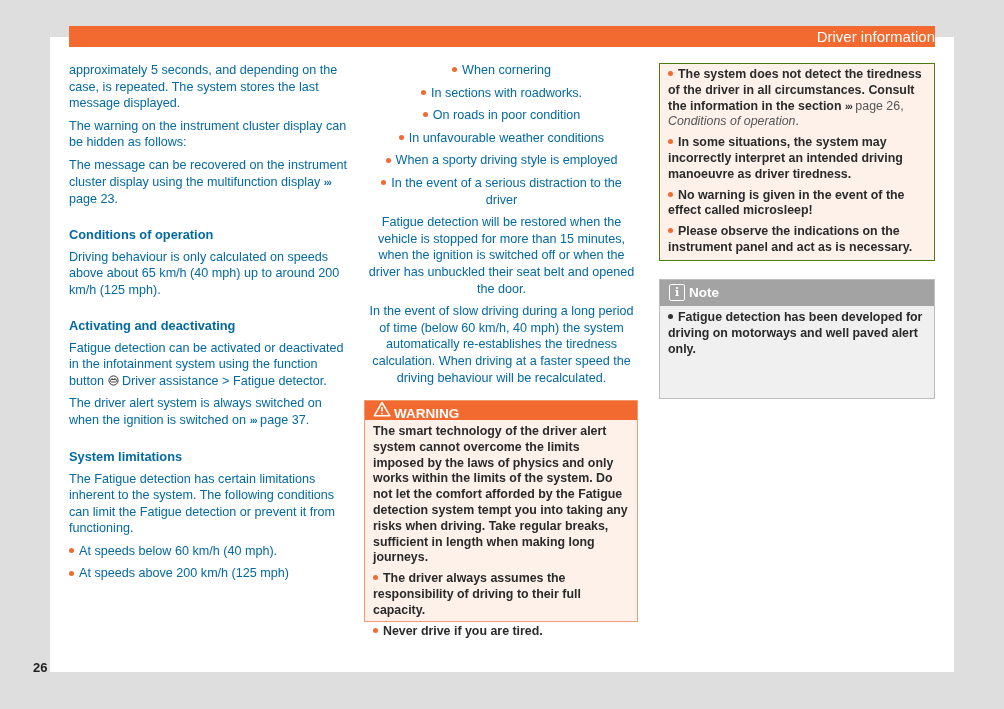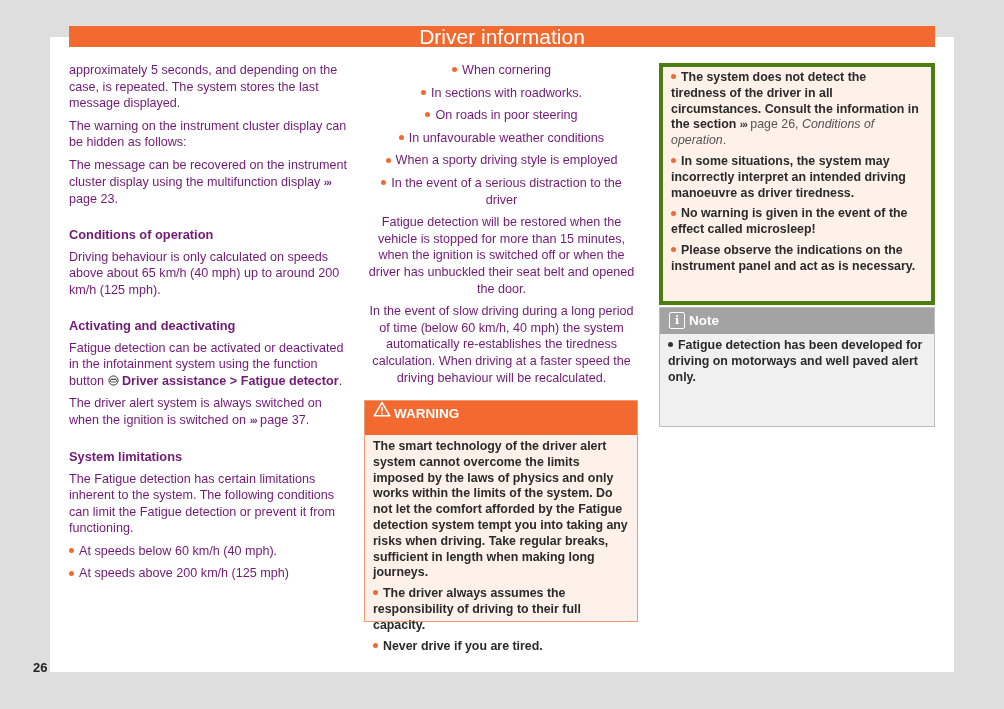--- a/index.html
+++ b/index.html
@@ -16,29 +16,29 @@
     left: 50px; top: 37px;
     width: 904px; height: 635px;
     background: #ffffff;
   }
   .header-bar {
     position: absolute;
     left: 69px; top: 26px;
     width: 866px; height: 21px;
     background: #f26a2f;
     color: #ffffff;
-    font-size: 21px;
+    font-size: 15px;
     line-height: 21px;
-    text-align: center;
+    text-align: right;
   }
   .col {
     position: absolute;
     font-size: 12.6px;
     line-height: 16.6px;
-    color: #701a75;
+    color: #0369a1;
   }
   .col p { margin: 0 0 6px 0; }
   .col h3 {
     margin: 0 0 6px 0;
     font-size: 12.8px;
     font-weight: bold;
     line-height: 17px;
   }
   .spacer { height: 12px; }
   .col1 { left: 69px; top: 62px; width: 280px; }
@@ -57,65 +57,64 @@
     font-weight: bold;
     font-family: "DejaVu Sans Condensed", "DejaVu Sans", sans-serif;
     font-size: 11px;
     letter-spacing: -0.5px;
   }
   .arrow-ref {
     font-weight: bold;
     font-size: 10px;
     letter-spacing: -1px;
   }
-  .bold { font-weight: bold; }
+  .bold { font-weight: normal; }
   .italic { font-style: italic; }
   .warning-box {
     position: absolute;
     left: 364px; top: 400px;
     width: 274px; height: 222px;
     border: 1px solid #f29a70;
     background: #fdf1ea;
     box-sizing: border-box;
   }
   .warning-head {
     background: #f26a2f;
     color: #fff;
-    height: 34px;
+    height: 19px;
     line-height: 25px;
     font-weight: bold;
     font-size: 13.5px;
     padding-left: 8px;
   }
   .warning-body, .caution-body, .note-body {
     padding: 4px 7px 0 8px;
     font-size: 12.4px;
     line-height: 15.8px;
     font-weight: bold;
     color: #2a2a2a;
   }
   .warning-body p, .caution-body p, .note-body p { margin: 0 0 5px 0; }
   .caution-box {
     position: absolute;
     left: 659px; top: 63px;
-    width: 276px; height: 242px;
-    border: 4px solid #4d7c0f;
+    width: 276px; height: 198px;
+    border: 1px solid #4d7c0f;
     background: #fdf1ea;
     box-sizing: border-box;
   }
   .caution-body { padding-top: 3px; }
   .caution-body .ref { font-weight: normal; color: #555; }
   .note-box {
     position: absolute;
     left: 659px; top: 279px;
     width: 276px; height: 120px;
     border: 1px solid #bdbdbd;
     background: #f0f0f0;
     box-sizing: border-box;
-    margin-top: 28px;
   }
   .note-head {
     background: #a3a3a3;
     color: #fff;
     height: 26px;
     line-height: 26px;
     font-weight: bold;
     font-size: 13.5px;
     padding-left: 9px;
   }
@@ -176,21 +175,21 @@
   <div class="spacer"></div>
   <h3>System limitations</h3>
   <p>The Fatigue detection has certain limitations inherent to the system. The following conditions can limit the Fatigue detection or prevent it from functioning.</p>
   <p><span class="bullet"></span><span>At speeds below 60 km/h (40 mph).</span></p>
   <p><span class="bullet"></span><span>At speeds above 200 km/h (125 mph)</span></p>
 </div>
 
 <div class="col col2">
   <p><span class="bullet"></span><span>When cornering</span></p>
   <p><span class="bullet"></span><span>In sections with roadworks.</span></p>
-  <p><span class="bullet"></span><span>On roads in poor steering</span></p>
+  <p><span class="bullet"></span><span>On roads in poor condition</span></p>
   <p><span class="bullet"></span><span>In unfavourable weather conditions</span></p>
   <p><span class="bullet"></span><span>When a sporty driving style is employed</span></p>
   <p><span class="bullet"></span><span>In the event of a serious distraction to the driver</span></p>
   <p>Fatigue detection will be restored when the vehicle is stopped for more than 15 minutes, when the ignition is switched off or when the driver has unbuckled their seat belt and opened the door.</p>
   <p>In the event of slow driving during a long period of time (below 60 km/h, 40 mph) the system automatically re-establishes the tiredness calculation. When driving at a faster speed the driving behaviour will be recalculated.</p>
 </div>
 
 <div class="warning-box">
   <div class="warning-head">
     <span class="warn-icon"><svg width="18" height="16" viewBox="0 0 18 16">

